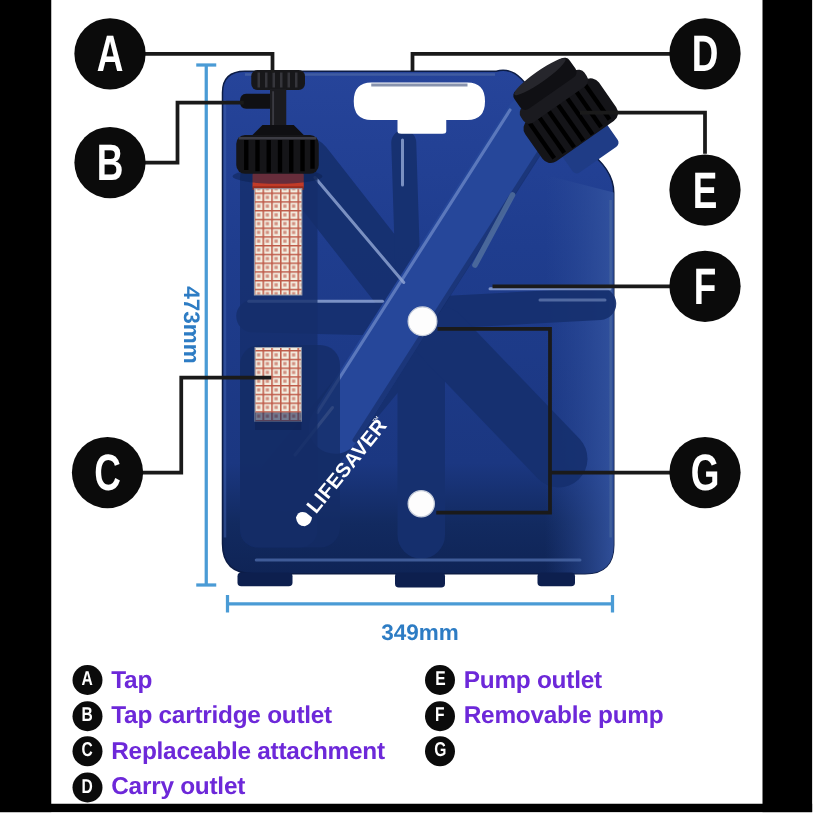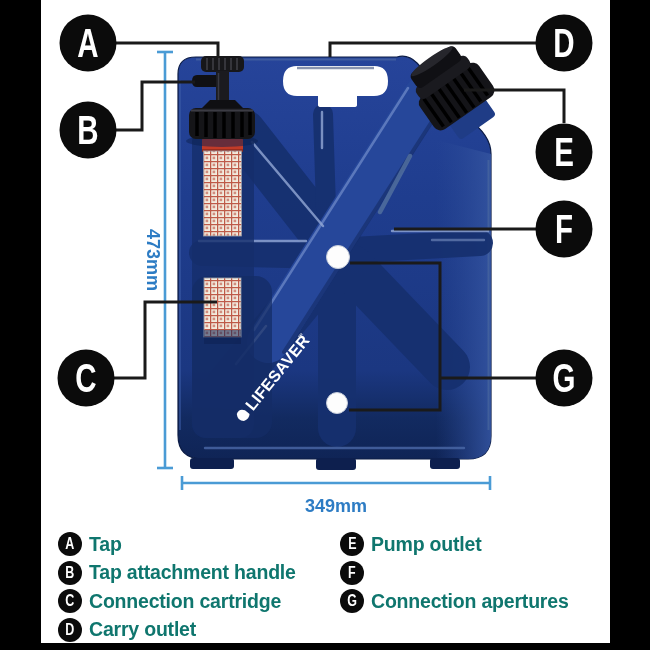--- a/index.html
+++ b/index.html
@@ -12,21 +12,21 @@
   #diagram-svg{position:absolute;left:0;top:0;}
   
   .legend-col{position:absolute;display:flex;flex-direction:column;}
   #legend-left{left:58px;top:532px;}
   #legend-right{left:340px;top:532px;}
   .legend-row{display:flex;align-items:center;height:24px;margin-bottom:4.6px;}
   .legend-badge{width:24px;height:24px;border-radius:50%;background:#0b0b0b;color:#fff;
     display:flex;align-items:center;justify-content:center;font-weight:bold;font-size:16px;
     flex:0 0 24px;}
   .legend-badge span{display:inline-block;transform:scaleX(.78);}
-  .legend-label{margin-left:7px;font-weight:bold;font-size:19.5px;color:#0f766e;
+  .legend-label{margin-left:7px;font-weight:bold;font-size:19.5px;color:#6d28d9;
     letter-spacing:-0.2px;white-space:nowrap;}
   .co-letter{font-weight:bold;fill:#ffffff;}
 </style>
 </head>
 <body>
 
 <div id="stage">
 
   <svg id="diagram-svg" width="650" height="650" viewBox="0 0 650 650">
     <defs>
@@ -225,52 +225,52 @@
     <div class="legend-row">
       <div class="legend-badge">
         <span>A</span>
         </div>
       <div class="legend-label">Tap</div>
     </div>
     <div class="legend-row">
       <div class="legend-badge">
         <span>B</span>
         </div>
-      <div class="legend-label">Tap attachment handle</div>
+      <div class="legend-label">Tap cartridge outlet</div>
     </div>
     <div class="legend-row">
       <div class="legend-badge">
         <span>C</span>
         </div>
-      <div class="legend-label">Connection cartridge</div>
+      <div class="legend-label">Replaceable attachment</div>
     </div>
     <div class="legend-row">
       <div class="legend-badge">
         <span>D</span>
         </div>
       <div class="legend-label">Carry outlet</div>
     </div>
   </div>
 
   <div class="legend-col" id="legend-right">
     <div class="legend-row">
       <div class="legend-badge">
         <span>E</span>
         </div>
       <div class="legend-label">Pump outlet</div>
     </div>
     <div class="legend-row">
       <div class="legend-badge">
         <span>F</span>
         </div>
+      <div class="legend-label">Removable pump</div>
     </div>
     <div class="legend-row">
       <div class="legend-badge">
         <span>G</span>
         </div>
-      <div class="legend-label">Connection apertures</div>
     </div>
   </div>
 
   <div class="black-bar" id="bar-left"></div>
   <div class="black-bar" id="bar-right"></div>
   <div class="black-bar" id="bar-bottom"></div>
 </div>
 
 </body></html>

